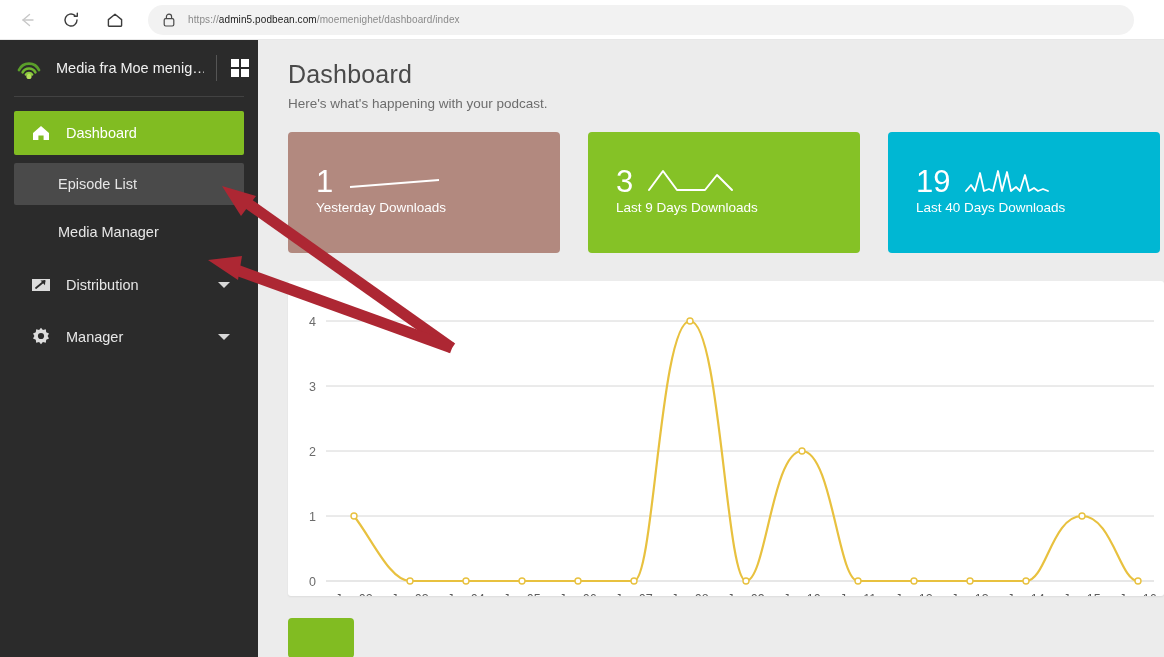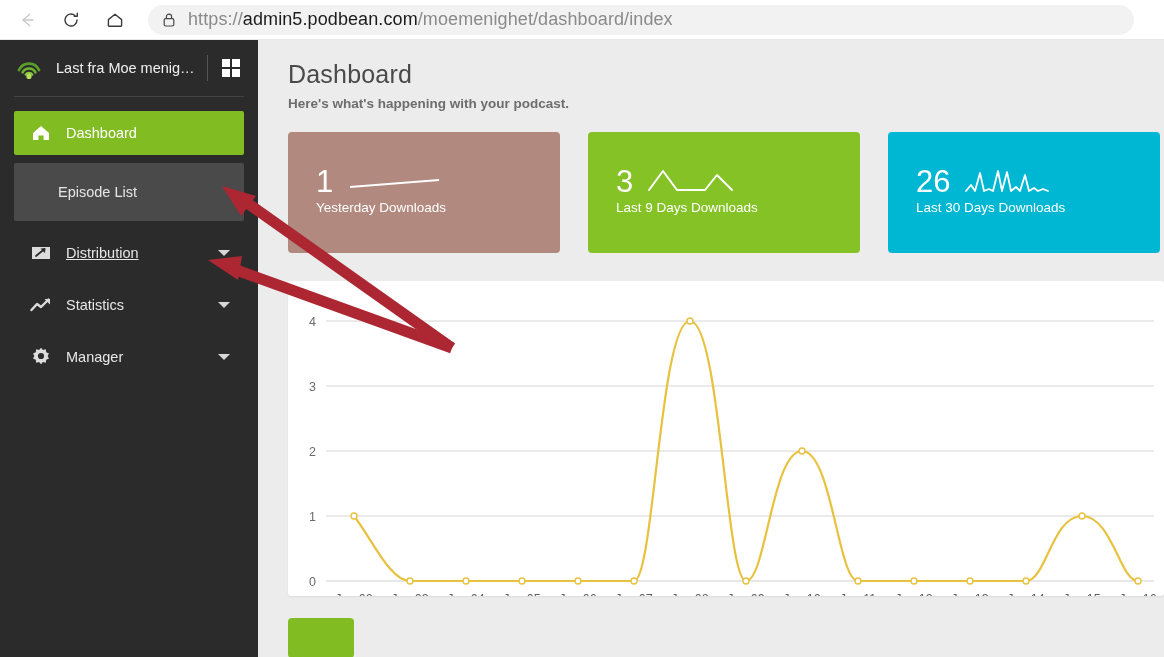--- a/index.html
+++ b/index.html
@@ -34,21 +34,21 @@
     height: 30px;
     flex: 1;
     max-width: 986px;
     background: #f2f2f2;
     border-radius: 15px;
     display: flex; align-items: center;
     padding: 0 14px;
   }
   .lock-icon { flex: none; display: flex; align-items: center; margin-right: 12px; }
   .url-text {
-    font-size: 18px;
+    font-size: 10px;
     color: #8a8a8a;
     white-space: nowrap;
     letter-spacing: 0.1px;
     text-align: right;
   }
   .url-text .host { color: #1c1c1c; }
   .url-text .scheme { color: #8a8a8a; }
 
   
   .page {
@@ -113,21 +113,21 @@
   .caret {
     position: absolute; right: 14px; top: 50%;
     width: 0; height: 0;
     border-left: 6px solid transparent;
     border-right: 6px solid transparent;
   }
   .caret.down { border-top: 6px solid #d8d8d8; margin-top: -3px; }
   .caret.up { border-bottom: 6px solid #d8d8d8; margin-top: -3px; }
 
   .sub-item {
-    height: 58px;
+    height: 42px;
     margin: 0 14px 6px 14px;
     display: flex; align-items: center;
     padding-left: 44px;
     color: #e6e6e6;
     font-size: 14.5px;
     border-radius: 2px;
   }
   .sub-item.highlight { background: #4a4a4a; }
 
   
@@ -141,21 +141,20 @@
   .page-title {
     font-size: 25px;
     color: #4a4a4a;
     font-weight: normal;
     letter-spacing: 0.2px;
   }
   .page-sub {
     font-size: 13.5px;
     color: #6d6d6d;
     margin-top: 7px;
-    font-weight: bold;
   }
 
   .cards {
     display: flex;
     margin-top: 21px;
     gap: 28px;
   }
   .stat-card {
     width: 272px; height: 121px;
     border-radius: 4px;
@@ -238,21 +237,21 @@
   <div class="sidebar">
     <div class="brand">
       <span class="brand-icon">
         <svg width="28" height="24" viewBox="0 0 28 24">
           <path d="M4 14 A11 11 0 0 1 24 14" fill="none" stroke="#5a9e2a" stroke-width="2.8" stroke-linecap="round"></path>
           <path d="M7.6 16.4 A7.2 7.2 0 0 1 20.4 16.4" fill="none" stroke="#6fb52f" stroke-width="2.6" stroke-linecap="round"></path>
           <path d="M10.8 18.6 A3.8 3.8 0 0 1 17.2 18.6" fill="none" stroke="#8ccc3e" stroke-width="2.4" stroke-linecap="round"></path>
           <circle cx="14" cy="20.4" r="2.6" fill="#b4e05a"></circle>
         </svg>
       </span>
-      <span class="brand-name">Last fra Moe menig…</span>
+      <span class="brand-name">Media fra Moe menig…</span>
       <span class="brand-sep"></span>
       <span class="grid-icon">
         <i></i>
           <i></i>
           <i></i>
           <i></i>
       </span>
     </div>
     <div class="brand-divider"></div>
 
@@ -264,43 +263,36 @@
             <path d="M2 9 L10 2 L18 9 L18 16 L12.6 16 L12.6 11.4 L7.4 11.4 L7.4 16 L2 16 Z" fill="#ffffff"></path>
           </svg>
         </span>
         <span class="label">Dashboard</span>
       </div>
 
 
       <div class="sub-item highlight">
         <span>Episode List</span>
       </div>
-
-      <div class="nav-item" style="margin-top:10px;text-decoration:underline;">
+      <div class="sub-item">
+        <span>Media Manager</span>
+      </div>
+
+      <div class="nav-item" style="margin-top:10px;">
         <span class="ico">
           <svg width="22" height="18" viewBox="0 0 22 18">
             <path d="M2 3 H20 V15 H2 Z" fill="#dcdcdc"></path>
             <path d="M6 12 L14.5 5" stroke="#2b2b2b" stroke-width="1.8" fill="none" stroke-linecap="round"></path>
             <path d="M10.5 4.6 L15.4 4.2 L15 9.2 Z" fill="#2b2b2b"></path>
           </svg>
         </span>
         <span class="label">Distribution</span>
         <span class="caret down"></span>
       </div>
 
-      <div class="nav-item">
-        <span class="ico">
-          <svg width="22" height="16" viewBox="0 0 22 16">
-            <path d="M1.5 13 L7 7 L11 10 L18.5 2.5" fill="none" stroke="#dcdcdc" stroke-width="2.4" stroke-linecap="round" stroke-linejoin="round"></path>
-            <path d="M14.5 2 L20 2 L20 7.5 Z" fill="#dcdcdc"></path>
-          </svg>
-        </span>
-        <span class="label">Statistics</span>
-        <span class="caret down"></span>
-      </div>
 
       <div class="nav-item">
         <span class="ico">
           <svg width="20" height="20" viewBox="0 0 20 20">
             <path fill="#dcdcdc" d="M10 0.8 L11.9 3.1 L14.8 2.3 L15.2 5.3 L18 6.4 L16.6 9 L18 11.6 L15.2 12.7 L14.8 15.7 L11.9 14.9 L10 17.2 L8.1 14.9 L5.2 15.7 L4.8 12.7 L2 11.6 L3.4 9 L2 6.4 L4.8 5.3 L5.2 2.3 L8.1 3.1 Z"></path>
             <circle cx="10" cy="9" r="3.1" fill="#2b2b2b"></circle>
           </svg>
         </span>
         <span class="label">Manager</span>
         <span class="caret down"></span>
@@ -330,26 +322,26 @@
           <span class="stat-num">3</span>
           <svg class="spark" width="95" height="28" viewBox="0 0 95 28">
             <path d="M2 23 L16 4 L30 23 L58 23 L70 8 L85 23" fill="none" stroke="#ffffff" stroke-width="2" stroke-linejoin="round" stroke-linecap="round"></path>
           </svg>
         </div>
         <div class="stat-label">Last 9 Days Downloads</div>
       </div>
 
       <div class="stat-card" style="background:#00b7d3;">
         <div class="stat-top">
-          <span class="stat-num">26</span>
+          <span class="stat-num">19</span>
           <svg class="spark" width="100" height="28" viewBox="0 0 100 28">
             <path d="M2 24 L7 18 L11 24 L16 6 L20 24 L25 22 L29 24 L34 4 L38 24 L43 5 L47 24 L52 20 L56 24 L61 8 L65 24 L70 21 L74 24 L79 22 L84 24" fill="none" stroke="#ffffff" stroke-width="1.8" stroke-linejoin="round" stroke-linecap="round"></path>
           </svg>
         </div>
-        <div class="stat-label">Last 30 Days Downloads</div>
+        <div class="stat-label">Last 40 Days Downloads</div>
       </div>
 
     </div>
 
     <div class="chart-card">
       <svg class="chart-svg" width="876" height="315" viewBox="0 0 876 315">
 
         <g>
           <line x1="38" y1="40" x2="866" y2="40" stroke="#d6d6d6" stroke-width="1"></line>
           <line x1="38" y1="105" x2="866" y2="105" stroke="#d6d6d6" stroke-width="1"></line>

